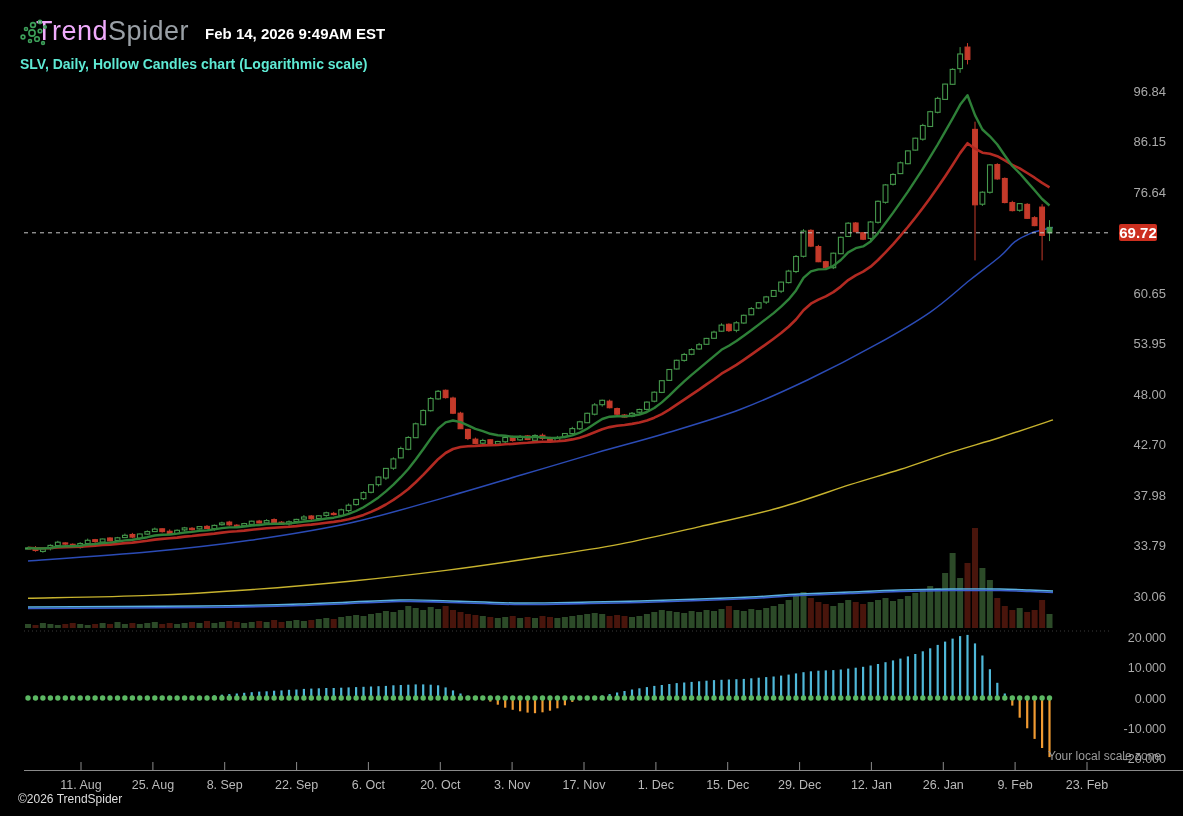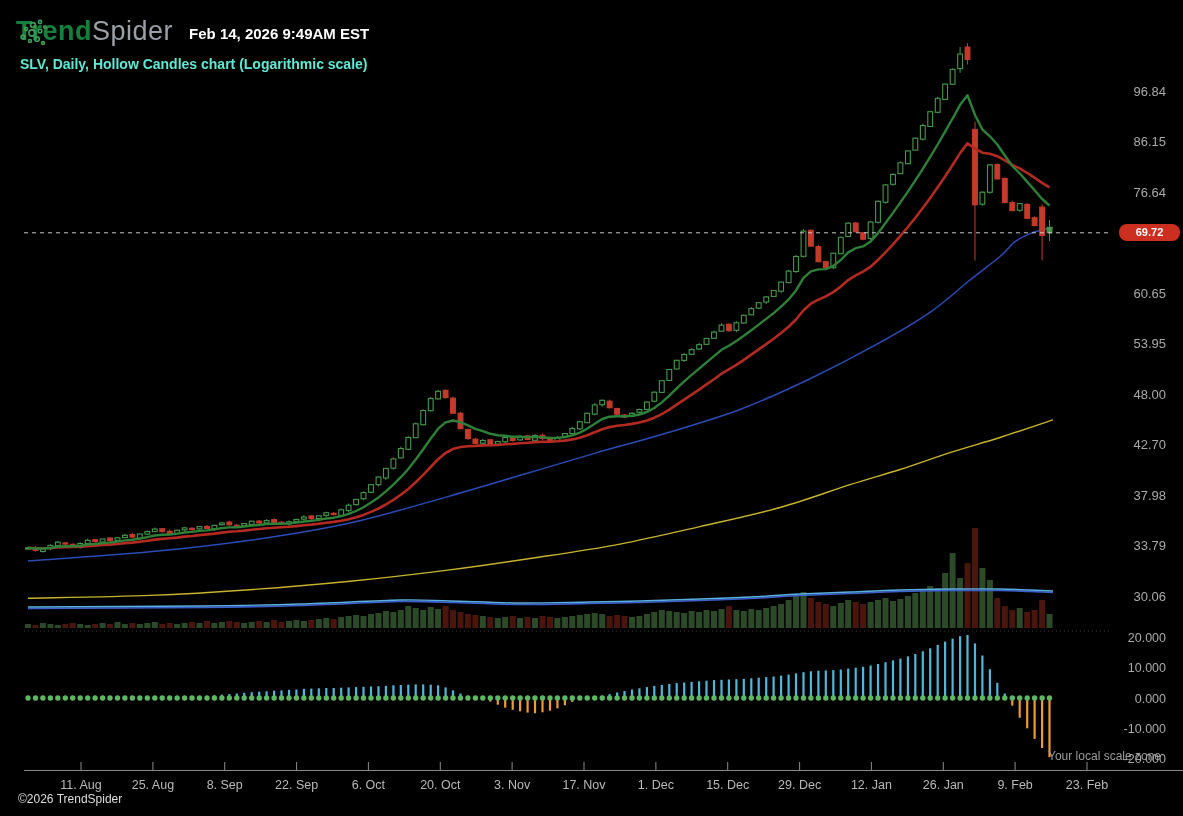--- a/index.html
+++ b/index.html
@@ -2,26 +2,26 @@
 <html><head>
 <meta charset="utf-8">
 <style>
   html,body{margin:0;padding:0;background:#000;}
   .stage{position:relative;width:1183px;height:816px;background:#000;overflow:hidden;
          font-family:"Liberation Sans",sans-serif;}
   svg{position:absolute;left:0;top:0;}
   .hdr{position:absolute;left:16px;top:16px;display:flex;align-items:center;}
   .logoicon{width:34px;height:34px;margin-right:6px;}
   .logotext{font-size:27px;letter-spacing:.5px;}
-  .logotext .b{color:#15803d;font-weight:bold;}
+  .logotext .b{color:#f0abfc;font-weight:normal;margin-left:20px;}
   .logotext .l{color:#9aa0a6;font-weight:300;}
   .hdatetime{color:#fff;font-weight:bold;font-size:15px;margin-left:16px;margin-top:4px;}
   .ctitle{position:absolute;left:20px;top:56px;color:#5eead4;font-weight:bold;font-size:14px;}
-  .badge{position:absolute;left:1119px;width:61px;height:17px;background:#cc2f1f;color:#fff;
-         font-weight:bold;font-size:11px;text-align:center;line-height:17px;border-radius:8px;}
+  .badge{position:absolute;left:1119px;width:38px;height:17px;background:#cc2f1f;color:#fff;
+         font-weight:bold;font-size:15px;text-align:center;line-height:17px;border-radius:2px;}
   .tznote{position:absolute;right:22px;top:749px;color:#9b9b9b;font-size:12px;}
   .copyright{position:absolute;left:18px;top:792px;color:#dedede;font-size:12px;}
 </style>
 </head>
 <body>
 
 <div class="stage">
   <svg id="chart" width="1183" height="816">
       <g>
         <path d="M28.0,598.3C48.3,597.8,113.0,596.9,150.0,595.4C187.0,594.0,216.7,592.1,250.0,589.7C283.3,587.4,317.3,584.5,350.0,581.3C382.7,578.1,414.3,574.4,446.0,570.4C477.7,566.3,511.0,561.4,540.0,557.0C569.0,552.7,593.3,549.2,620.0,544.1C646.7,539.0,673.3,532.7,700.0,526.6C726.7,520.5,755.0,514.5,780.0,507.5C805.0,500.5,830.0,491.1,850.0,484.7C870.0,478.4,883.3,474.8,900.0,469.5C916.7,464.1,933.3,458.0,950.0,452.6C966.7,447.3,982.8,442.9,1000.0,437.5C1017.2,432.0,1044.2,422.8,1053.0,419.9" fill="none" stroke="#c7b32e" stroke-width="1.4"></path>

